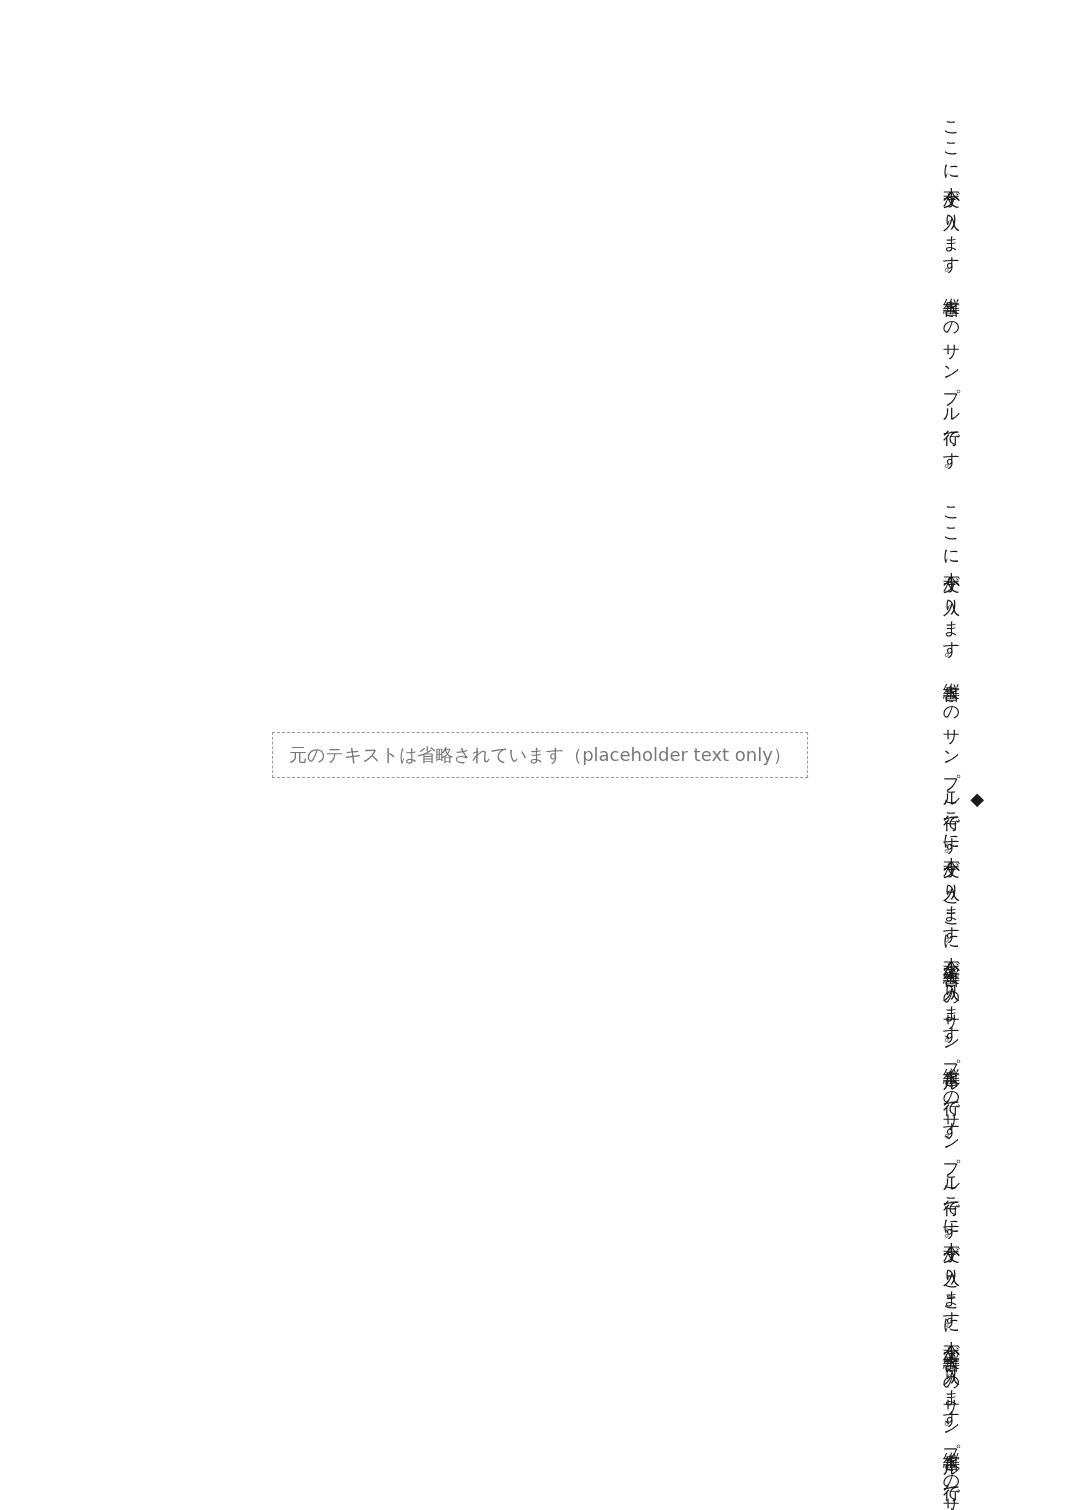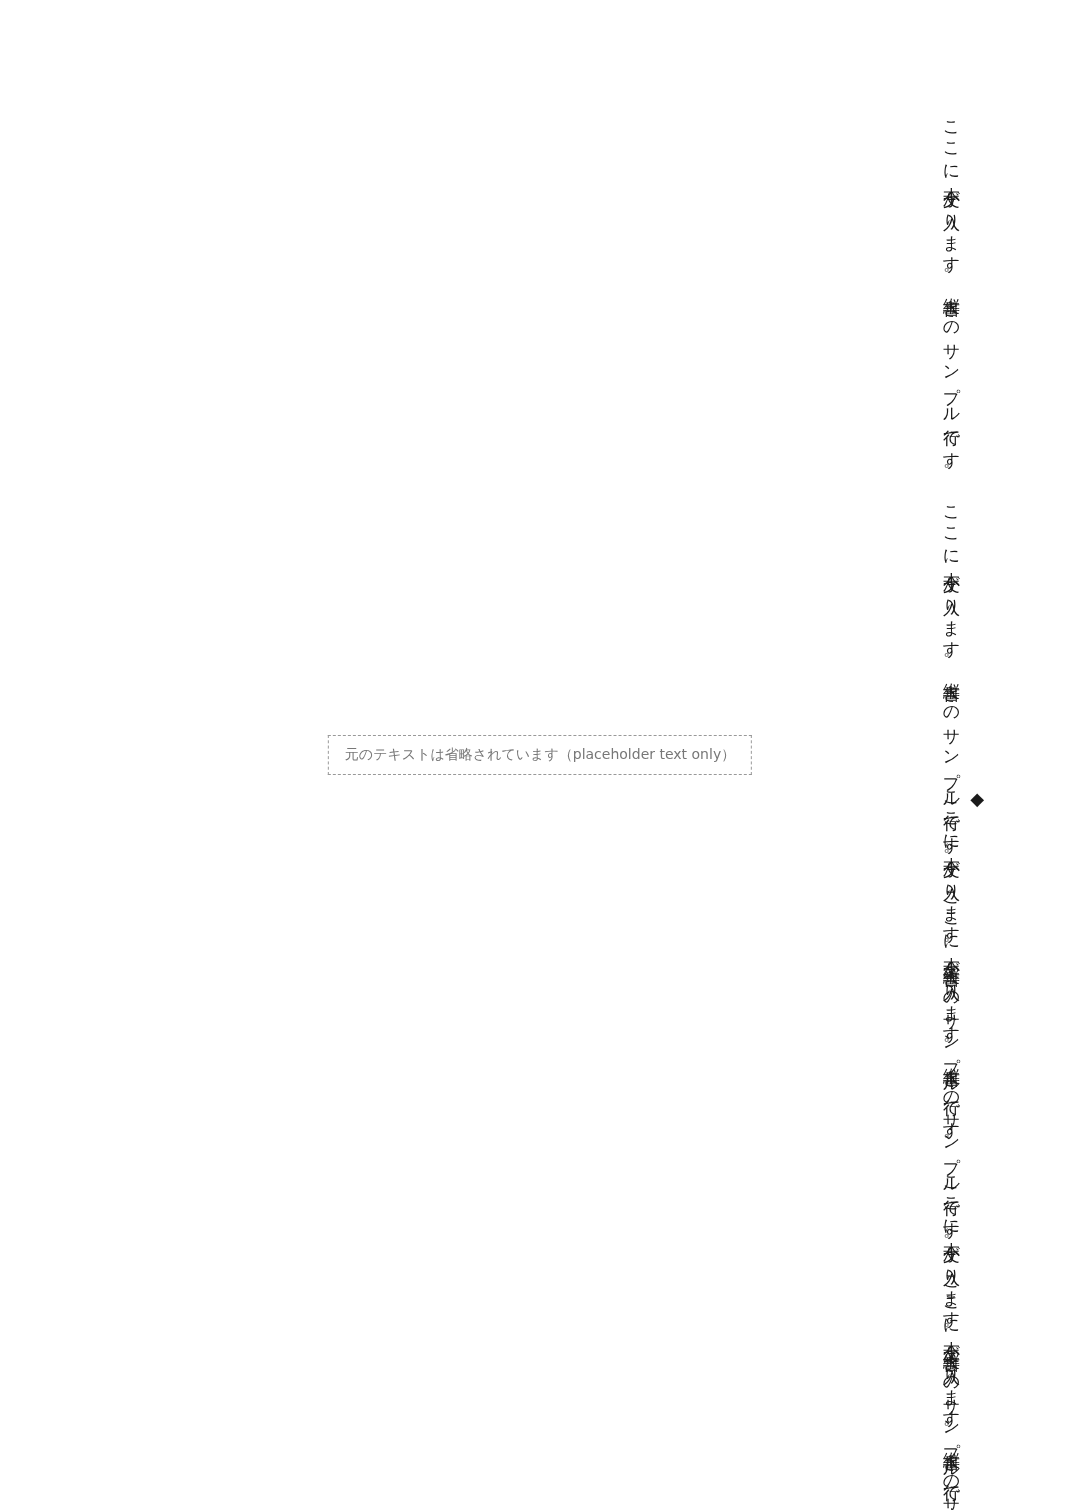--- a/index.html
+++ b/index.html
@@ -15,21 +15,21 @@
     font-size:17px;line-height:1.0;letter-spacing:2px;
   }
   .block-top{top:110px;height:620px;}
   .block-bottom{top:780px;height:620px;}
   .col{white-space:nowrap;}
   .section-mark{
     position:absolute;top:788px;right:96px;font-size:18px;color:#1a1a1a;
   }
   .redaction-note{
     position:absolute;left:50%;top:50%;transform:translate(-50%,-50%);
-    border:1px dashed #999;color:#777;padding:10px 16px;font-size:14px;
+    border:1px dashed #999;color:#777;padding:10px 16px;font-size:18px;
     background:rgba(255,255,255,.9);
   }
 </style>
 </head>
 <body>
 
 <div class="page">
   <span class="section-mark">◆</span>
 
   <div class="text-block block-top">

